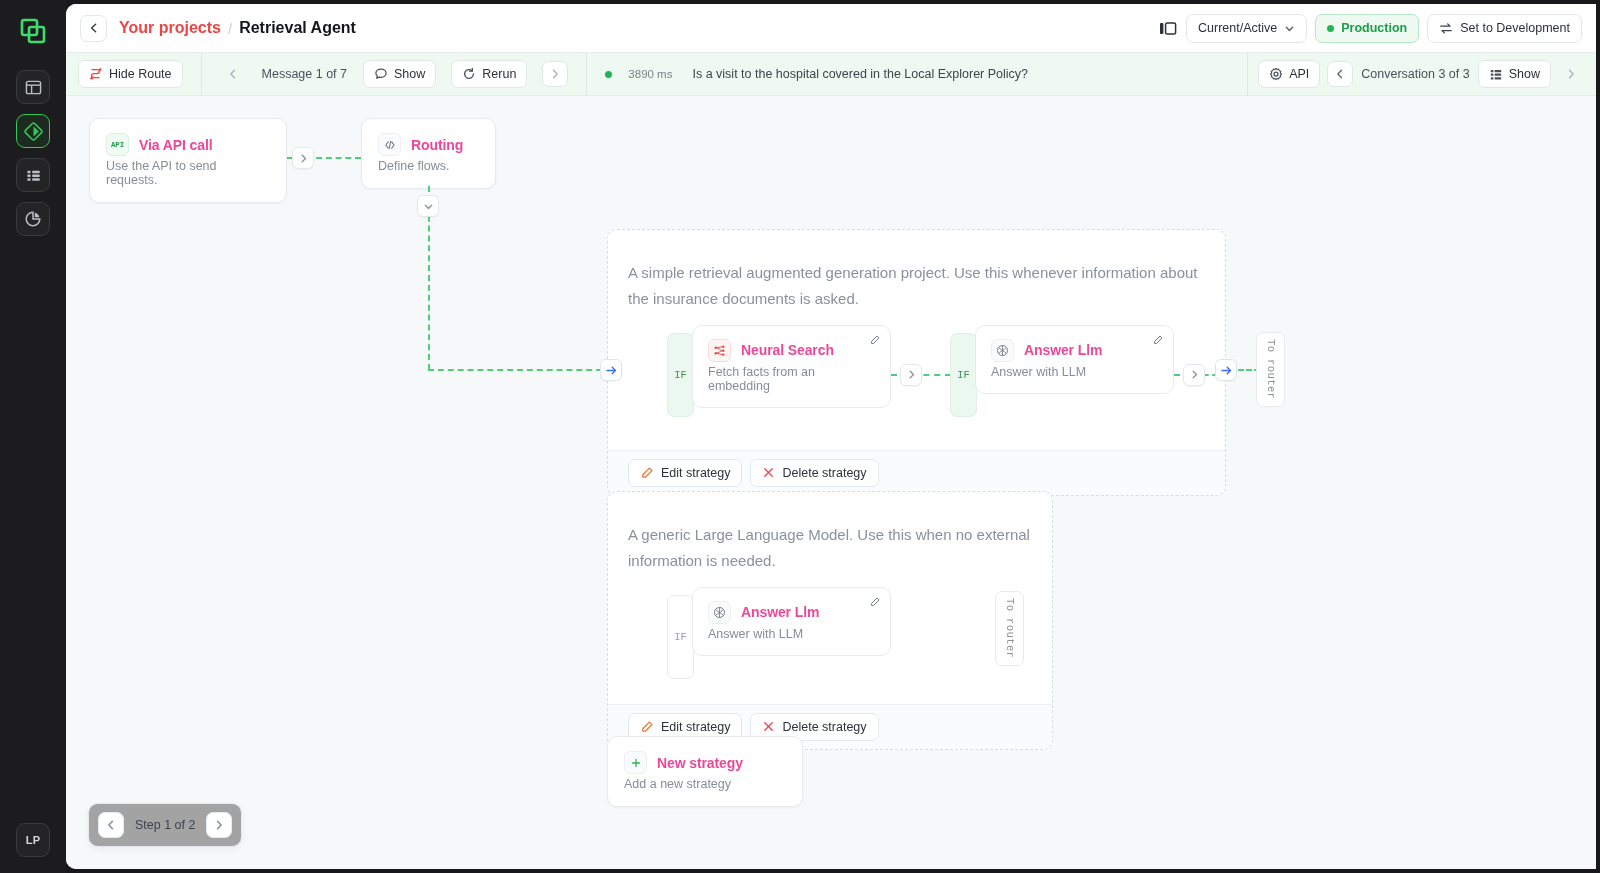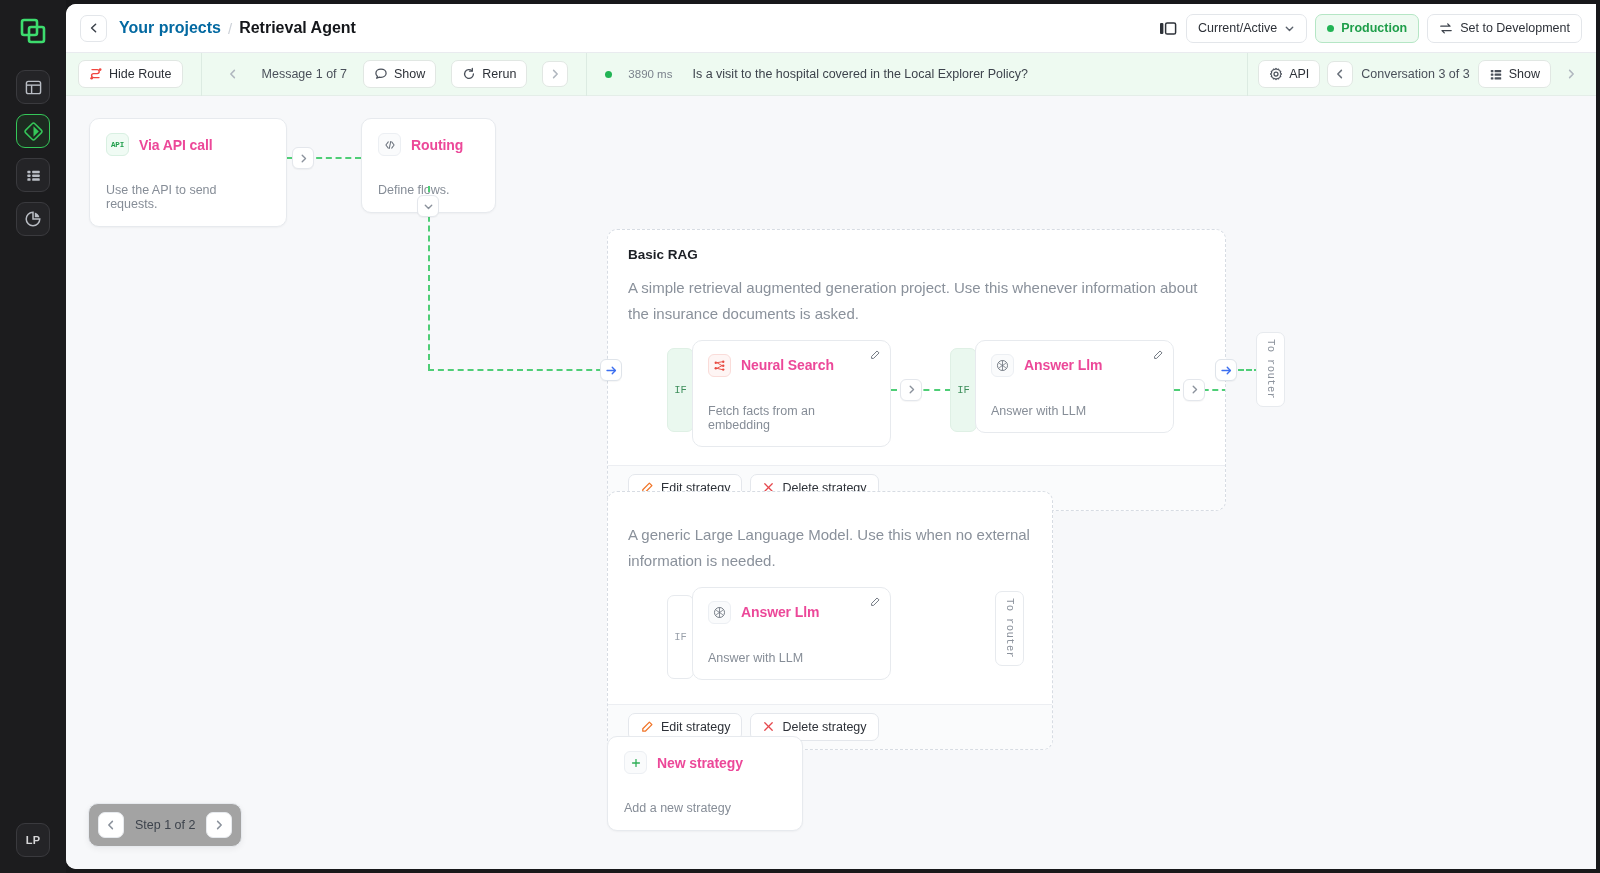--- a/index.html
+++ b/index.html
@@ -53,21 +53,21 @@
     border-bottom: 1px solid #e9ebef;
     display: flex; align-items: center; padding: 0 14px;
   }
   .icon-btn {
     width: 27px; height: 27px; border-radius: 7px;
     border: 1px solid #e3e6ea; background: #fff;
     display: flex; align-items: center; justify-content: center;
     cursor: pointer; flex: none;
   }
   .crumb { display: flex; align-items: center; gap: 7px; margin-left: 12px; }
-  .crumb-parent { color: #0369a1; font-size: 16px; font-weight: 700; cursor: pointer; }
+  .crumb-parent { color: #ef4444; font-size: 16px; font-weight: 700; cursor: pointer; }
   .crumb-sep { color: #ccd1d8; font-size: 15px; }
   .crumb-current { color: #14161a; font-size: 16px; font-weight: 700; }
   .header-right { margin-left: auto; display: flex; align-items: center; gap: 8px; }
   .pill {
     height: 29px; border-radius: 7px; border: 1px solid #e3e6ea; background: #fff;
     display: flex; align-items: center; gap: 7px; padding: 0 11px;
     font-size: 12.5px; color: #2d3138; cursor: pointer; white-space: nowrap;
   }
   .pill.prod { border-color: #b5e6c5; background: #eefaf1; color: #1e9e4a; font-weight: 600; }
   .dot { width: 7px; height: 7px; border-radius: 50%; background: #22b455; flex: none; }
@@ -107,21 +107,21 @@
     padding: 14px 16px 15px 16px;
     box-shadow: 0 1px 2px rgba(20,25,35,.04);
   }
   .node-head { display: flex; align-items: center; gap: 10px; }
   .node-badge {
     width: 23px; height: 23px; border-radius: 6px;
     display: flex; align-items: center; justify-content: center; flex: none;
     border: 1px solid #eceff3; background: #fafbfc;
   }
   .node-title { font-size: 14px; font-weight: 700; color: #ec4899; letter-spacing: -.1px; }
-  .node-sub { margin-top: 27px; font-size: 12.5px; color: #868d97; }
+  .node-sub { margin-top: 3px; font-size: 12.5px; color: #868d97; }
 
   
   .dline { position: absolute; background: transparent; }
   .dline.h { border-top: 2px dashed #4ece76; }
   .dline.v { border-left: 2px dashed #4ece76; }
   .conn-btn {
     position: absolute; width: 22px; height: 22px; border-radius: 6px;
     background: #fff; border: 1px solid #e4e7ec;
     display: flex; align-items: center; justify-content: center;
     cursor: pointer; z-index: 3;
@@ -397,21 +397,20 @@
       <div class="conn-btn" style="left:534px; top:263px; border-color:#dfe4ea;">
         <svg width="13" height="13" viewBox="0 0 14 14">
           <line x1="2.2" y1="7" x2="11" y2="7" stroke="#3b6ef0" stroke-width="1.5" stroke-linecap="round"></line>
           <polyline points="7.8,3.6 11.2,7 7.8,10.4" fill="none" stroke="#3b6ef0" stroke-width="1.5" stroke-linecap="round" stroke-linejoin="round"></polyline>
         </svg>
       </div>
 
 
       <div class="panel" style="left:541px; top:133px; width:619px;">
         <div class="panel-body">
-          <div class="panel-title">Basic RAG</div>
           <div class="panel-desc">A simple retrieval augmented generation project. Use this whenever information about the insurance documents is asked.</div>
 
           <div class="panel-flow">
 
             <div class="ifbar" style="left:39px; top:11px; height:84px;">
               <span>IF</span>
             </div>
             <div class="dline h" style="left:66px; top:52px; width:30px;"></div>
 
             <div class="snode" style="left:64px; top:3px; width:199px;">

